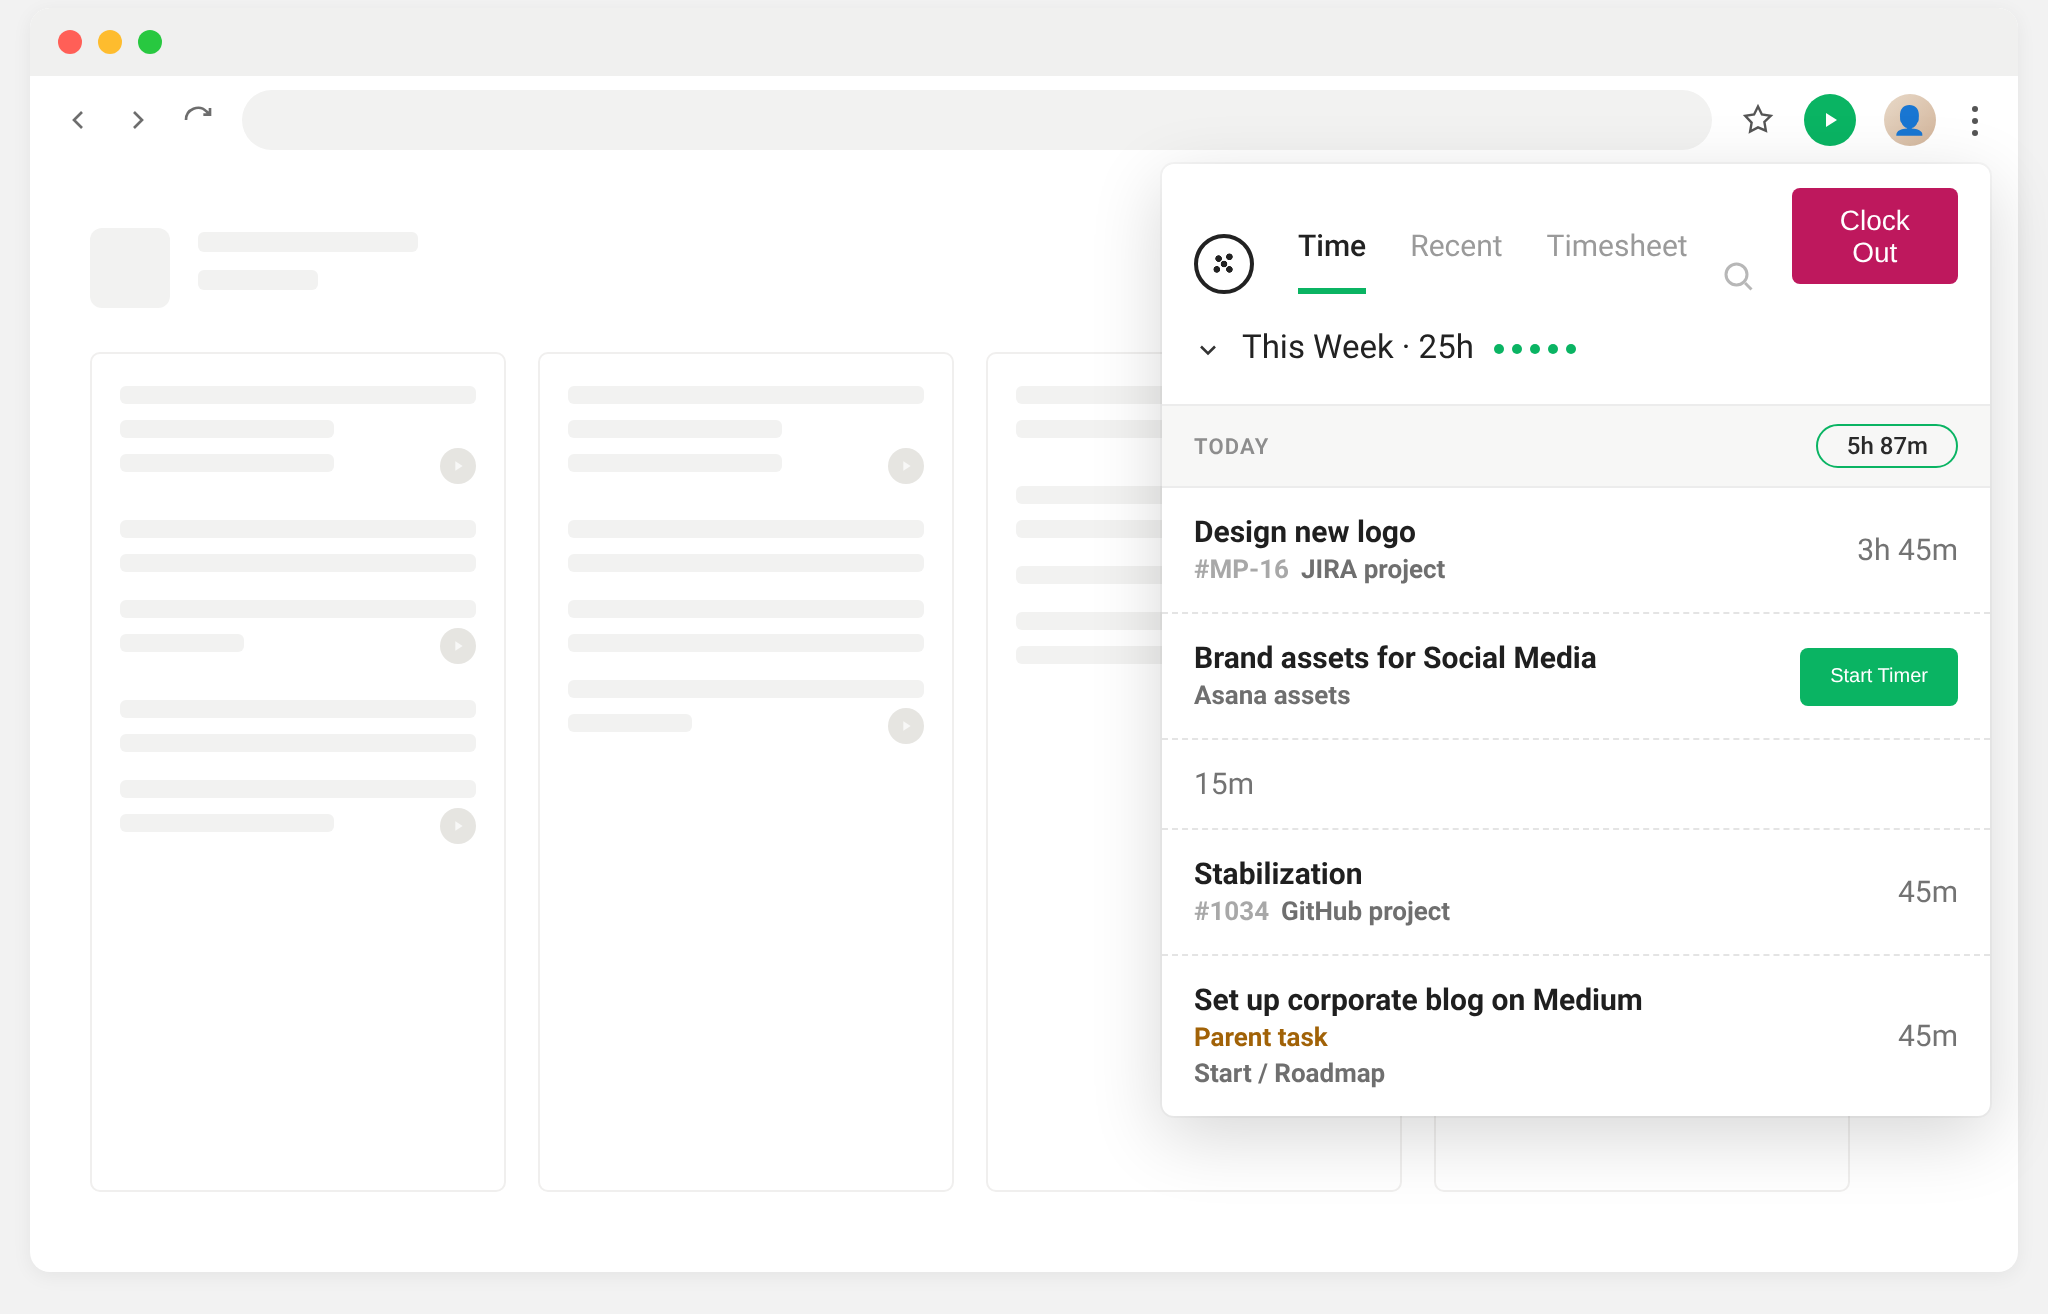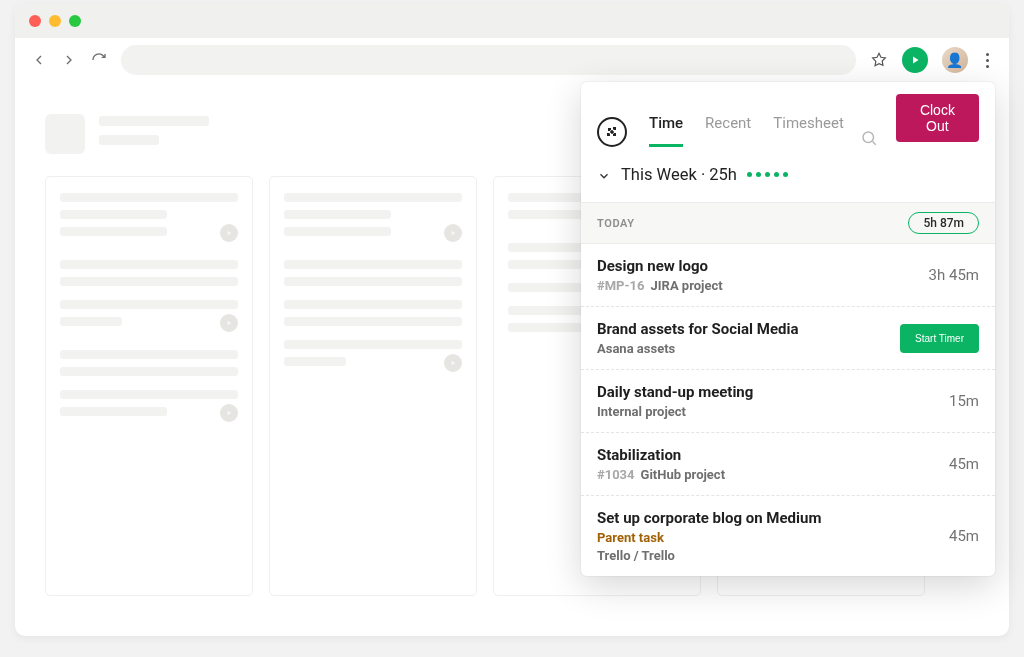--- a/index.html
+++ b/index.html
@@ -385,26 +385,20 @@
       <div class="entry-left">
         <div class="entry-title">Brand assets for Social Media</div>
         <div class="entry-sub">
           <span class="proj">Asana assets</span>
         </div>
       </div>
       <button class="start-timer">Start Timer</button>
     </div>
 
     <div class="entry">
-      <div class="entry-left">
-        <div class="entry-title">Daily stand-up meeting</div>
-        <div class="entry-sub">
-          <span class="proj">Internal project</span>
-        </div>
-      </div>
       <div class="entry-right">15m</div>
     </div>
 
 
     <div class="entry">
       <div class="entry-left">
         <div class="entry-title">Stabilization</div>
         <div class="entry-sub">
           <span class="tag">#1034</span><span class="proj">GitHub project</span>
         </div>
@@ -412,20 +406,20 @@
       <div class="entry-right">45m</div>
     </div>
 
     <div class="entry">
       <div class="entry-left">
         <div class="entry-title">Set up corporate blog on Medium</div>
         <div class="entry-sub">
           <span class="parent">Parent task</span>
         </div>
         <div class="entry-sub">
-          <span class="proj">Trello / Trello</span>
+          <span class="proj">Start / Roadmap</span>
         </div>
       </div>
       <div class="entry-right">45m</div>
     </div>
 
   </div>
 </div>
 
 </body></html>

